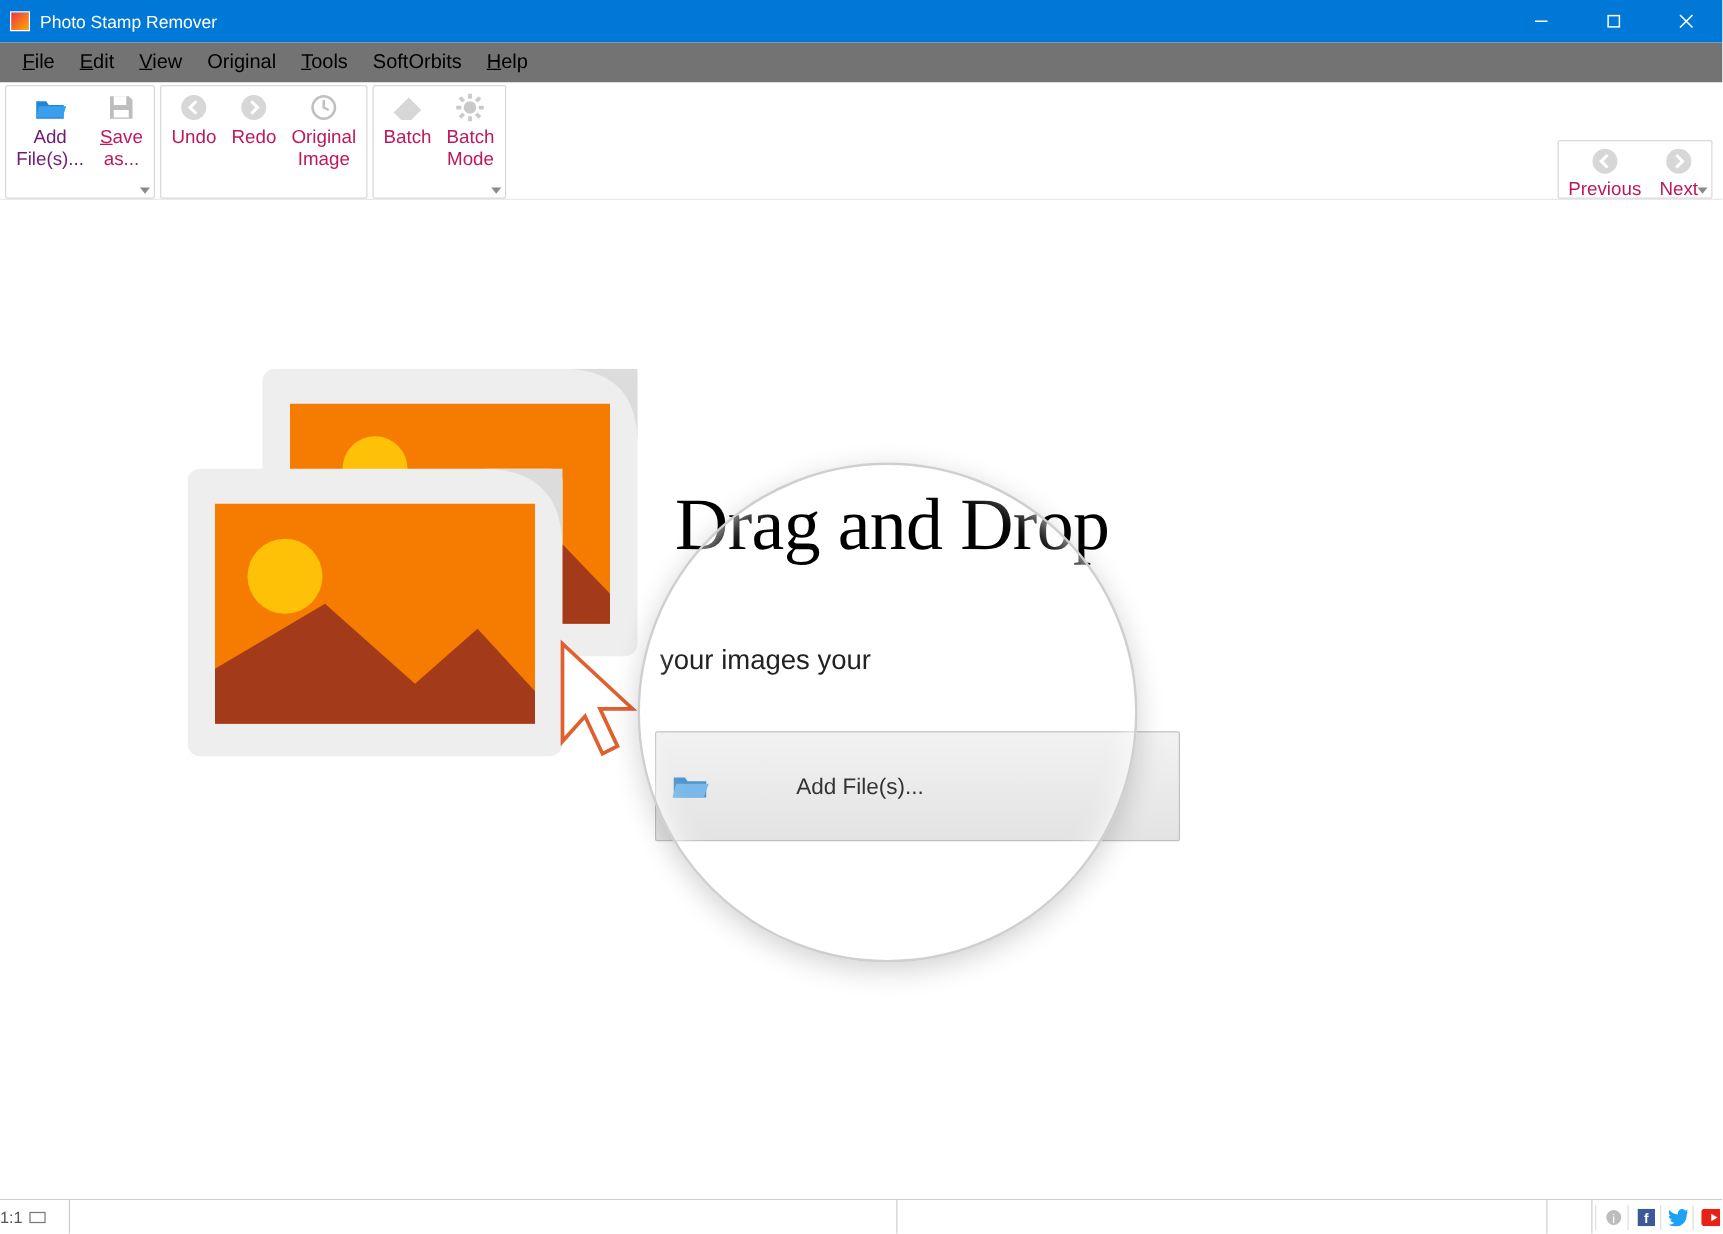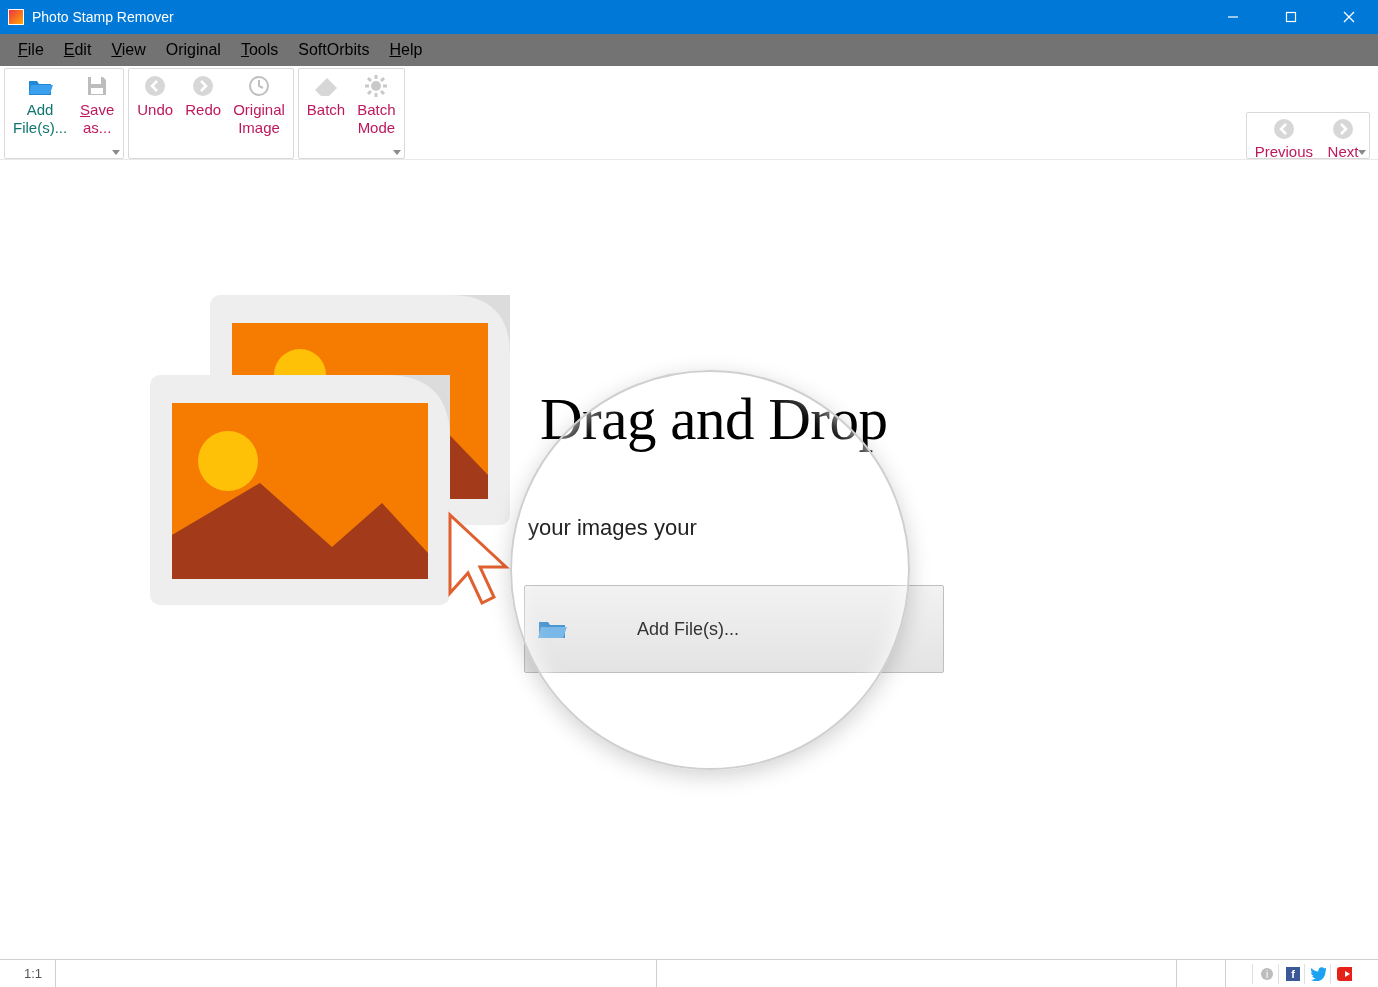--- a/index.html
+++ b/index.html
@@ -15,39 +15,39 @@
 
 
 .menubar { height: 32px; display: flex; align-items: center; padding: 0 8px; font-size: 16px; background: #737373; }
 .menu-item { padding: 4px 10px; cursor: default; }
 .menu-item .ul { text-decoration: underline; }
 
 
 .toolbar-row { display: flex; align-items: stretch; background: #fff; border-bottom: 1px solid #e9e9e9; padding: 2px 4px 0 4px; height: 94px; }
 .toolbar-group { display: flex; border: 1px solid #d9d9d9; border-radius: 2px; margin-right: 4px; padding: 2px 2px 2px 2px; position: relative; }
 .toolbar-group.right { margin-left: auto; margin-top: 44px; }
-.tb-btn { display: flex; flex-direction: column; align-items: center; justify-content: flex-start; padding: 2px 6px; min-width: 48px; font-size: 15px; color: #0f766e; line-height: 1.2; text-align: center; }
+.tb-btn { display: flex; flex-direction: column; align-items: center; justify-content: flex-start; padding: 2px 6px; min-width: 48px; font-size: 15px; color: #701a75; line-height: 1.2; text-align: center; }
 .tb-btn.disabled { color: #be185d; }
 .tb-icon { width: 28px; height: 26px; display: flex; align-items: center; justify-content: center; margin-bottom: 2px; }
 .tb-label { white-space: pre-line; }
 .group-chev { position: absolute; right: 3px; bottom: 3px; width: 0; height: 0; border-left: 4px solid transparent; border-right: 4px solid transparent; border-top: 5px solid #8a8a8a; }
 
 
 .canvas { position: relative; width: 100%; height: calc(987px - 34px - 32px - 94px - 28px); background: #fff; }
 .drop-illustration { position: absolute; left: 150px; top: 135px; }
 .drag-title { position: absolute; left: 540px; top: 225px; font-size: 59px; font-family: Georgia, 'Times New Roman', serif; color: #000; letter-spacing: -0.5px; }
 .drag-sub { position: absolute; left: 528px; top: 355px; font-size: 22px; color: #222; }
 .add-files-btn { position: absolute; left: 524px; top: 425px; width: 420px; height: 88px; background: linear-gradient(#f3f2f2,#e4e3e3); border: 1px solid #bfbfbf; border-radius: 2px; display: flex; align-items: center; padding-left: 12px; font-size: 18px; color: #333; }
 .add-files-btn .folder-mini { margin-right: 110px; }
 .add-files-btn .lbl { margin-left: -40px; }
 .lens { position: absolute; left: 510px; top: 210px; width: 400px; height: 400px; border-radius: 50%; border: 2px solid #cfcfcf; box-shadow: 0 6px 22px rgba(0,0,0,0.18), inset 0 0 24px rgba(255,255,255,0.9); pointer-events: none; }
 
 
 .statusbar { height: 28px; border-top: 1px solid #cfcfcf; display: flex; align-items: stretch; font-size: 13px; color: #555; }
-.status-cell { border-right: 1px solid #cfcfcf; display: flex; align-items: center; padding: 0 24px; }
+.status-cell { border-right: 1px solid #cfcfcf; display: flex; align-items: center; padding: 0 0; }
 .status-cell.small { width: 56px; }
 .status-cell.flex { flex: 1; }
 .status-right { display: flex; align-items: center; }
 .status-right .ic { width: 22px; height: 20px; display: flex; align-items: center; justify-content: center; margin: 0 2px; border-left: 1px solid #e0e0e0; padding-left: 6px; }
 
 
 svg { display: block; }
 </style>
 </head>
 <body>

